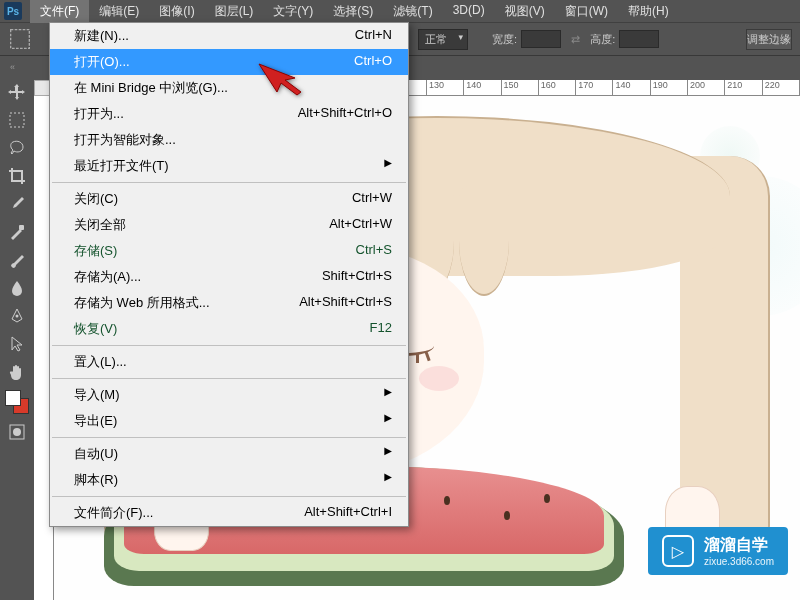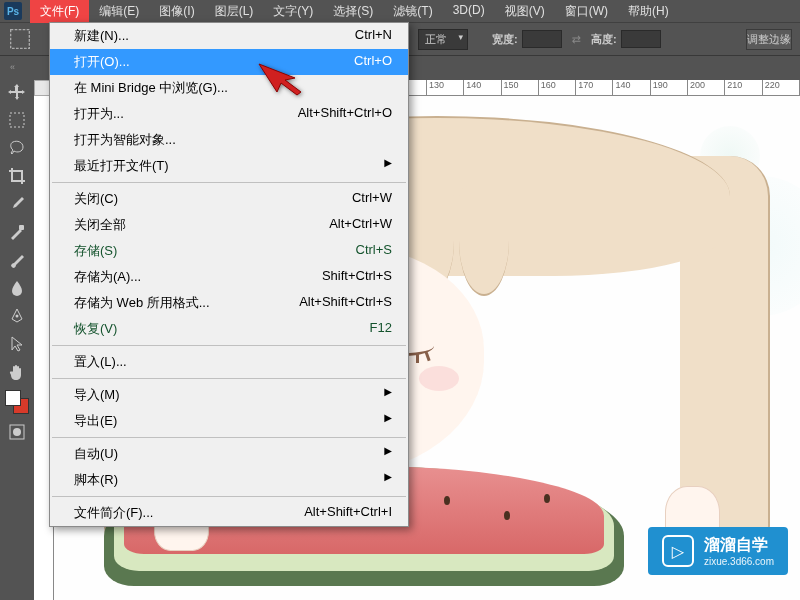--- a/index.html
+++ b/index.html
@@ -1,25 +1,25 @@
 <!DOCTYPE html>
 <html><head>
   <meta charset="utf-8">
   <style>
     * { margin: 0; padding: 0; box-sizing: border-box; font-family: "Microsoft YaHei", Arial, sans-serif; }
     body { width: 800px; height: 600px; background: #535353; overflow: hidden; position: relative; }
     
     .menubar { height: 22px; background: #535353; display: flex; align-items: center; padding-left: 4px; font-size: 12px; color: #e0e0e0; }
     .ps-logo { width: 18px; height: 18px; background: #1a3a5c; color: #5ab4e8; display: flex; align-items: center; justify-content: center; font-size: 10px; font-weight: bold; margin-right: 8px; border-radius: 2px; }
     .menu-item { padding: 3px 10px; cursor: pointer; }
-    .menu-item.active { background: #ef4444; color: white; }
+    .menu-item.active { background: #737373; color: white; }
     
     .options-bar { height: 34px; background: #535353; border-top: 1px solid #404040; border-bottom: 1px solid #383838; display: flex; align-items: center; padding: 0 8px; font-size: 11px; color: #ccc; }
     .opt-icon { width: 24px; height: 24px; margin-right: 6px; display: flex; align-items: center; justify-content: center; }
-    .opt-label { margin: 0 4px 0 18px; font-weight: bold; }
+    .opt-label { margin: 0 4px 0 18px; }
     .opt-dropdown { background: #3a3a3a; border: 1px solid #2a2a2a; padding: 2px 20px 2px 6px; color: #ccc; position: relative; margin-right: 6px; }
     .opt-dropdown::after { content: "▾"; position: absolute; right: 4px; font-size: 9px; }
     .opt-input { background: #3a3a3a; border: 1px solid #2a2a2a; width: 40px; height: 18px; margin-right: 4px; }
     .opt-btn { background: #5a5a5a; border: 1px solid #3a3a3a; padding: 2px 0; color: #ccc; margin-left: auto; }
     
     .toolbar { position: absolute; left: 0; top: 56px; width: 34px; background: #535353; display: flex; flex-direction: column; align-items: center; padding-top: 6px; }
     .collapse-btn { width: 14px; height: 12px; color: #999; font-size: 9px; margin-bottom: 4px; cursor: pointer; }
     .tool { width: 24px; height: 24px; margin: 2px 0; display: flex; align-items: center; justify-content: center; color: #ccc; cursor: pointer; }
     .tool svg { width: 18px; height: 18px; }
     .color-swatch { width: 24px; height: 24px; margin: 4px 0; position: relative; }

